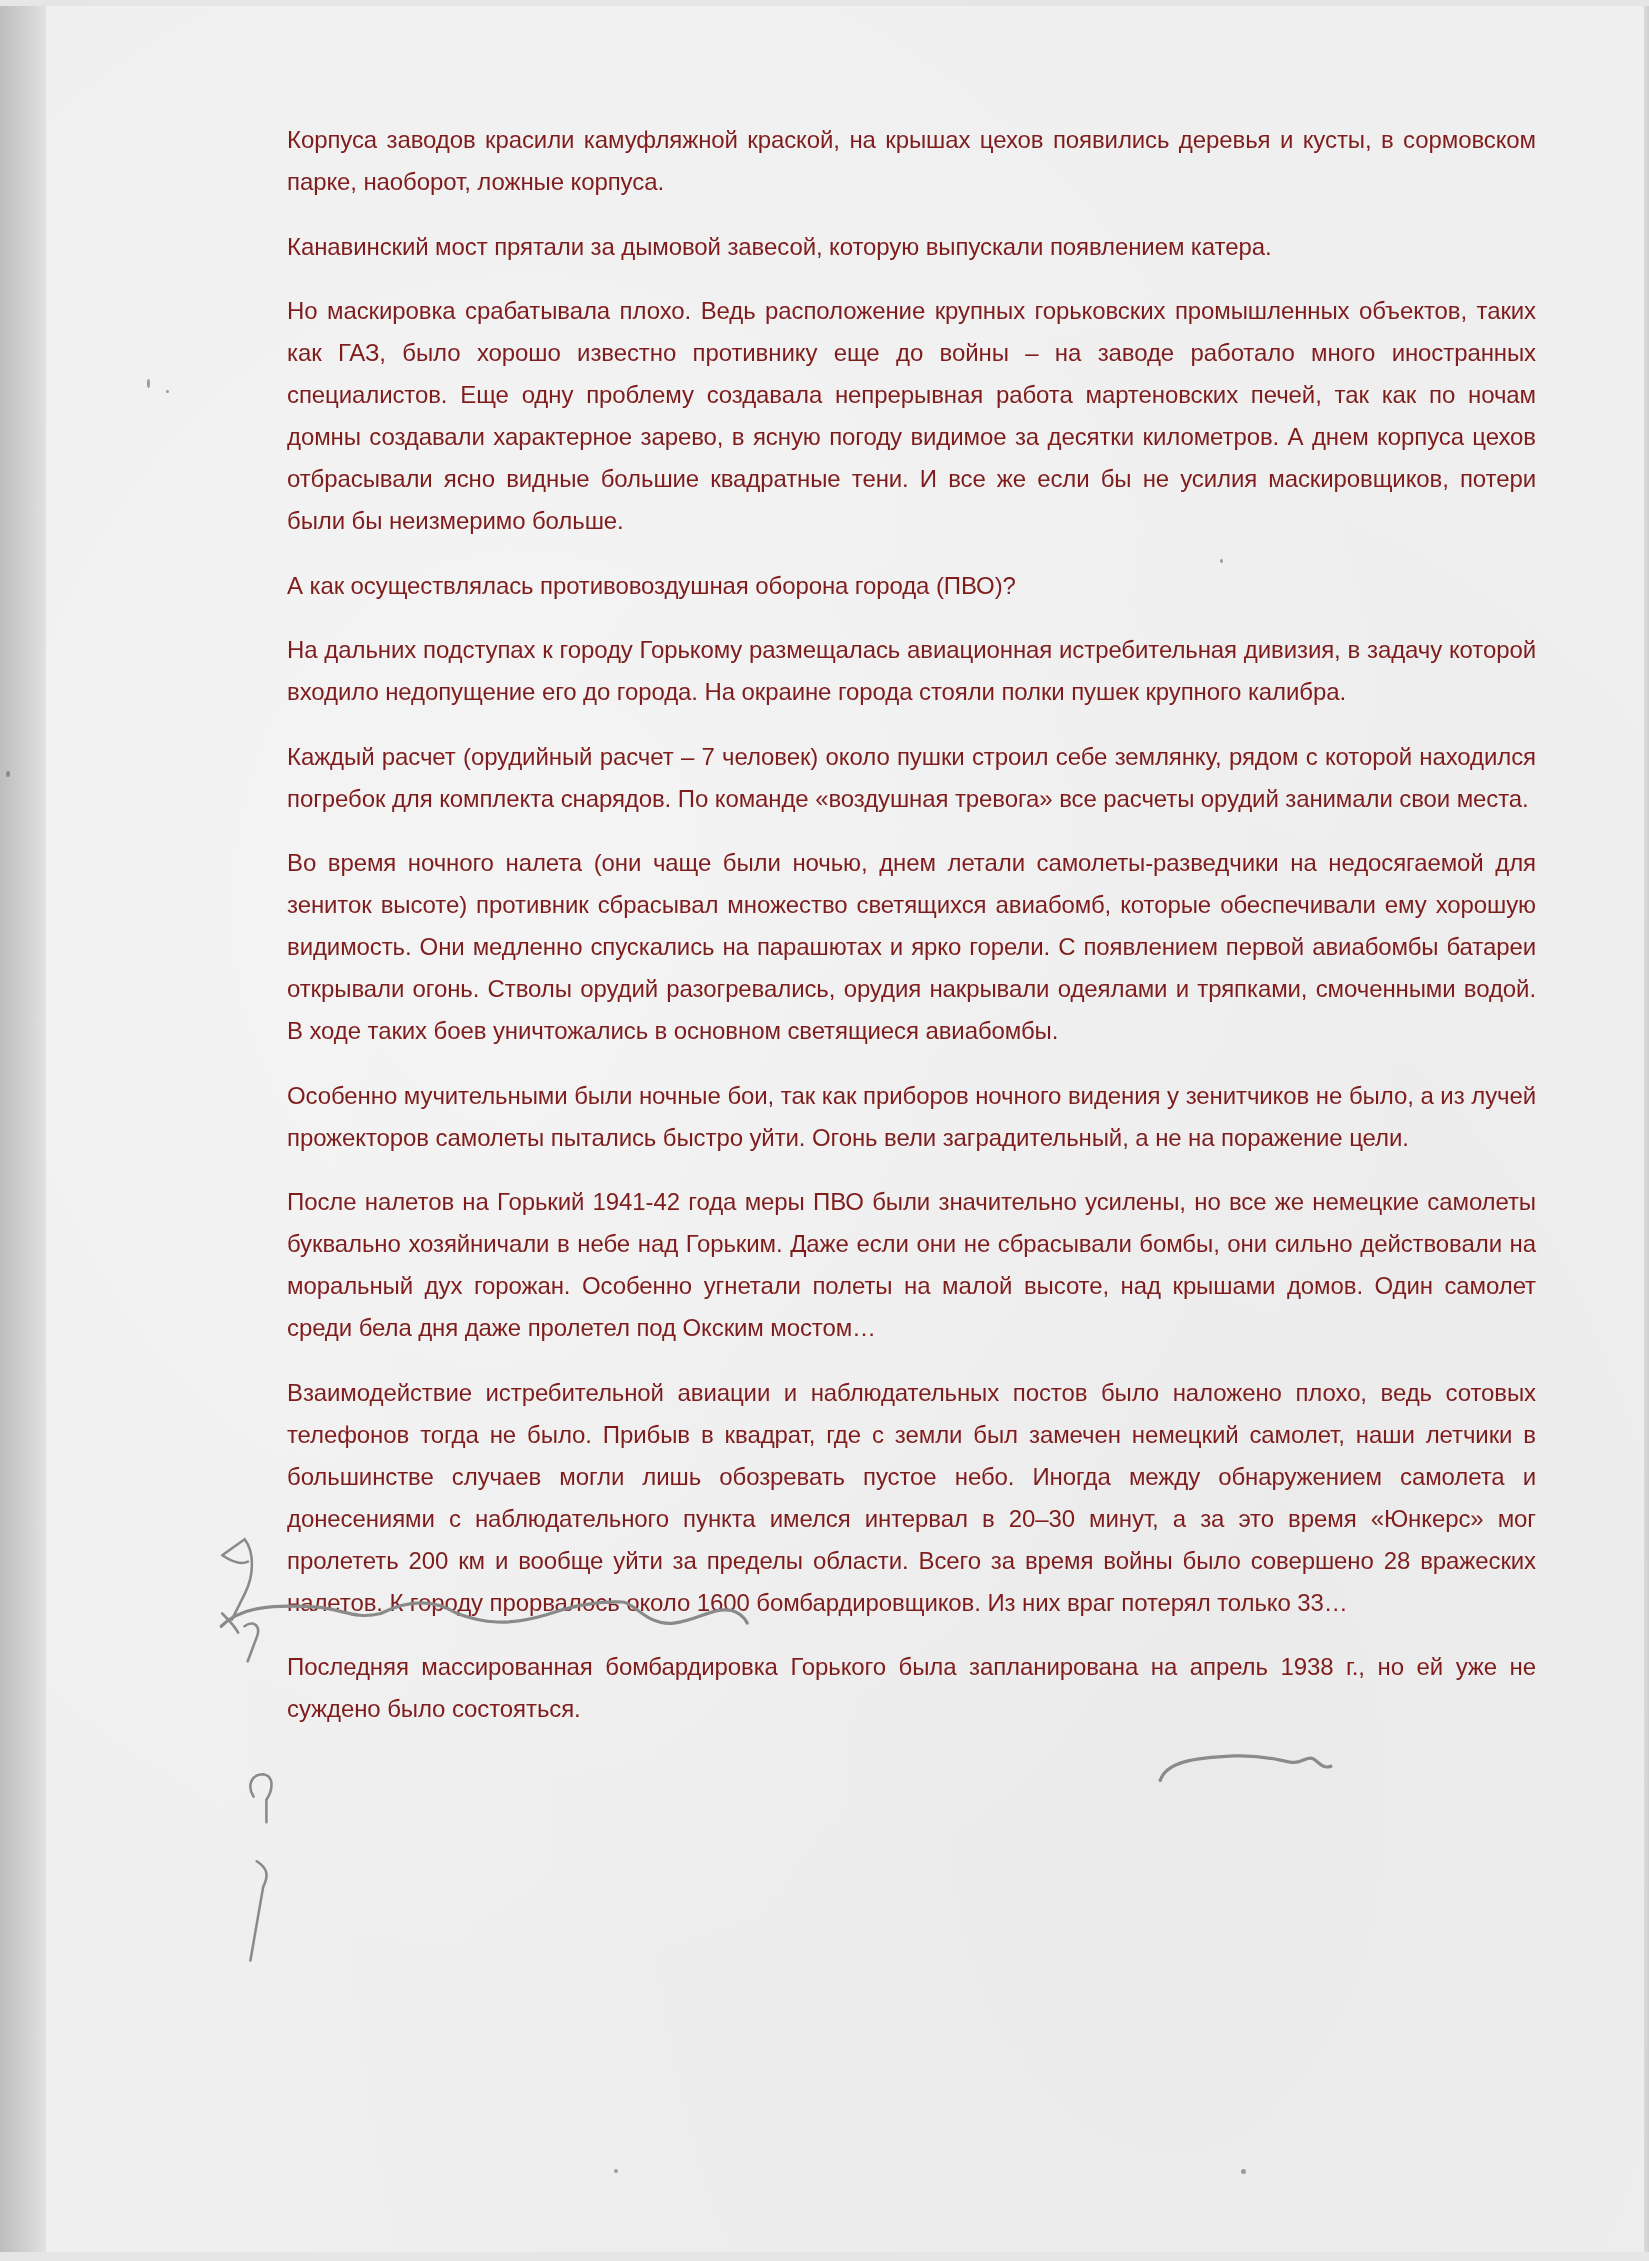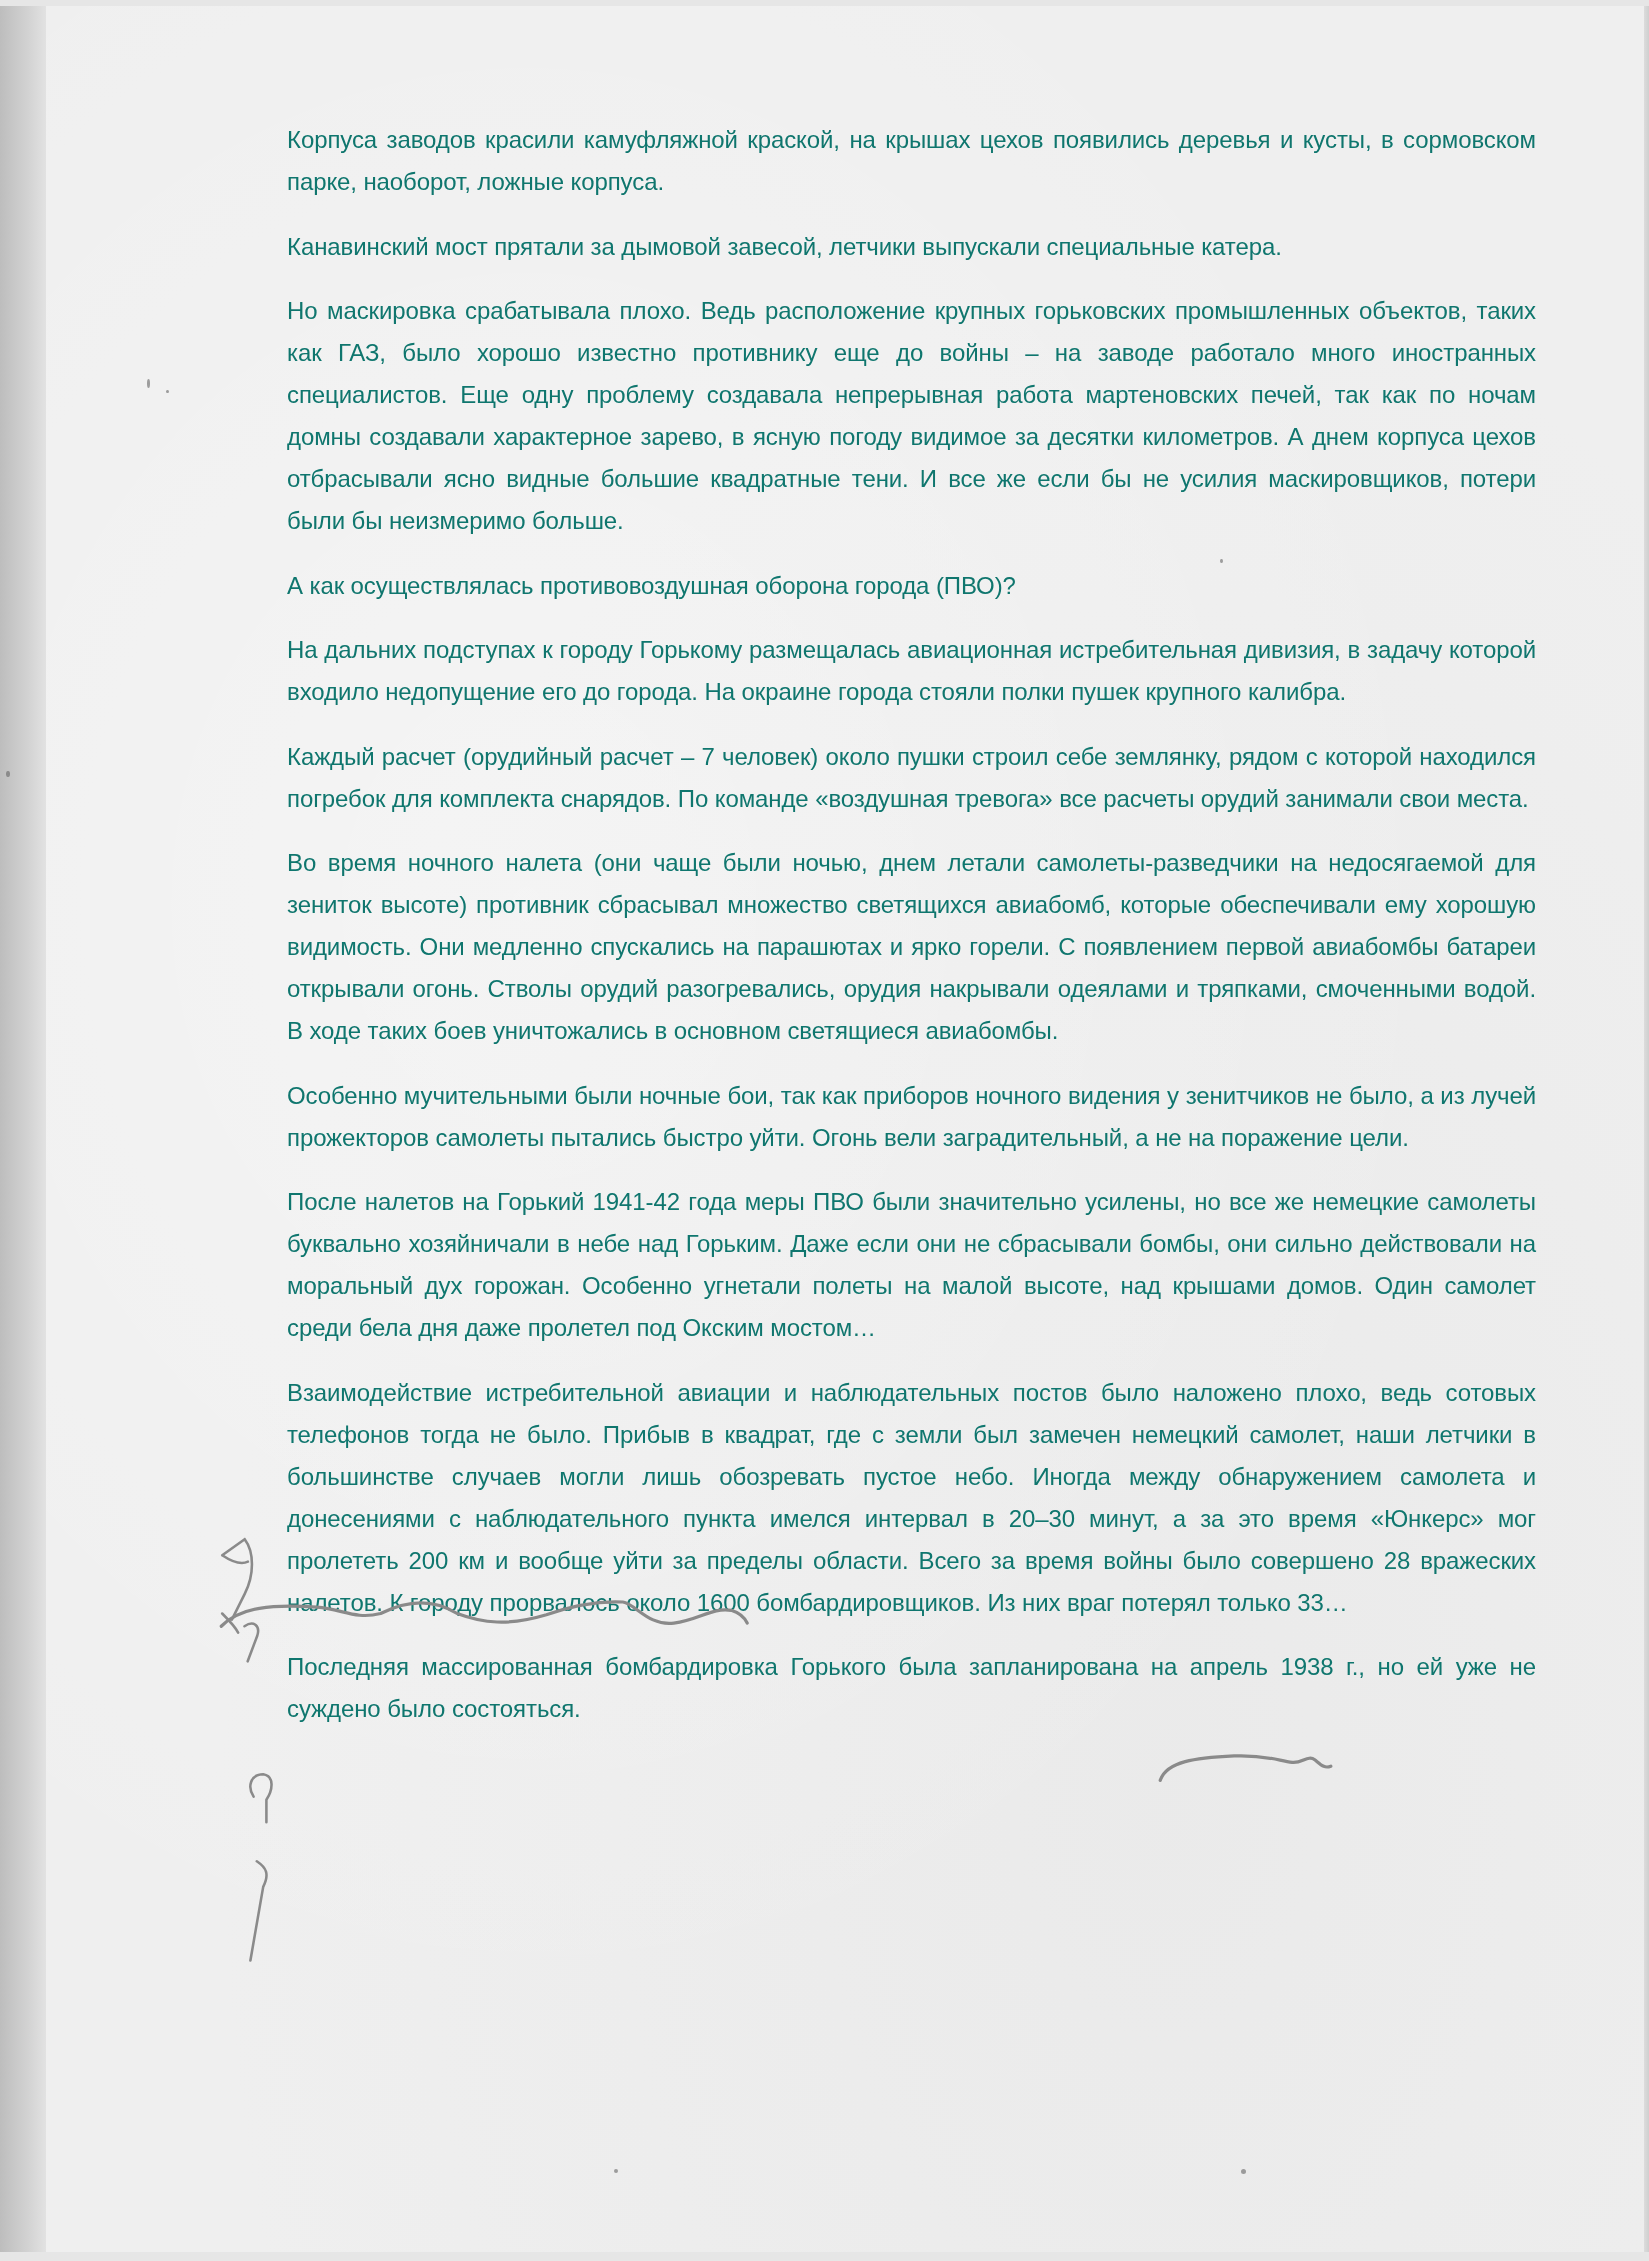--- a/index.html
+++ b/index.html
@@ -41,21 +41,21 @@
       background: linear-gradient(to right, #dcdcdc, #cfcfcf);
     }
     .content {
       position: absolute;
       left: 287px;
       top: 119px;
       width: 1249px;
       font-family: "Liberation Sans", "DejaVu Sans", sans-serif;
       font-size: 24px;
       line-height: 42px;
-      color: #0f766e;
+      color: #7f1d1d;
     }
     .content p {
       margin: 0 0 22.5px 0;
       text-align: justify;
       letter-spacing: -0.1px;
     }
     .content p.left {
       text-align: left;
     }
     .squiggle {
@@ -75,21 +75,21 @@
   </style>
 </head>
 <body>
 
 <div class="left-strip"></div>
 <div class="sheet"></div>
 <div class="right-edge"></div>
 
 <div class="content">
   <p>Корпуса заводов красили камуфляжной краской, на крышах цехов появились деревья и кусты, в сормовском парке, наоборот, ложные корпуса.</p>
-  <p class="left">Канавинский мост прятали за дымовой завесой, летчики выпускали специальные катера.</p>
+  <p class="left">Канавинский мост прятали за дымовой завесой, которую выпускали появлением катера.</p>
   <p>Но маскировка срабатывала плохо. Ведь расположение крупных горьковских промышленных объектов, таких как  ГАЗ, было хорошо известно противнику еще до войны – на заводе работало много иностранных специалистов. Еще одну проблему создавала непрерывная работа мартеновских печей, так как по ночам домны создавали характерное зарево, в ясную погоду видимое за десятки километров. А днем корпуса цехов отбрасывали ясно видные большие квадратные тени. И все же если бы не усилия маскировщиков, потери были бы неизмеримо больше.</p>
   <p class="left">А как осуществлялась противовоздушная оборона города (ПВО)?</p>
   <p>На дальних подступах к городу Горькому размещалась авиационная истребительная дивизия, в задачу которой входило недопущение его до города. На окраине города стояли полки пушек крупного калибра.</p>
   <p>Каждый расчет (орудийный расчет – 7 человек) около пушки строил себе землянку, рядом с которой находился погребок для комплекта снарядов. По команде «воздушная тревога» все расчеты орудий занимали свои места.</p>
   <p>Во время ночного налета (они чаще были ночью, днем летали самолеты-разведчики на недосягаемой для зениток высоте) противник сбрасывал множество светящихся авиабомб, которые обеспечивали ему хорошую видимость. Они медленно спускались на парашютах и ярко горели. С появлением первой авиабомбы батареи открывали огонь. Стволы орудий разогревались, орудия накрывали одеялами и тряпками, смоченными водой. В ходе таких боев уничтожались в основном светящиеся авиабомбы.</p>
   <p>Особенно мучительными были ночные бои, так как приборов ночного видения у зенитчиков не было, а из лучей прожекторов самолеты пытались быстро уйти. Огонь вели заградительный, а не на поражение цели.</p>
   <p>После налетов на Горький 1941-42 года меры ПВО были значительно усилены, но все же немецкие самолеты буквально хозяйничали  в небе над Горьким. Даже если они не сбрасывали бомбы, они сильно действовали на моральный дух горожан. Особенно угнетали полеты на малой высоте, над крышами домов. Один самолет среди бела дня даже пролетел под Окским мостом…</p>
   <p>Взаимодействие истребительной авиации и наблюдательных постов было наложено плохо, ведь сотовых телефонов тогда не было. Прибыв в квадрат, где с земли был замечен немецкий самолет, наши летчики в большинстве случаев могли лишь обозревать пустое небо. Иногда между обнаружением самолета и донесениями с наблюдательного пункта имелся интервал в 20–30 минут, а за это время «Юнкерс» мог пролететь 200 км и вообще уйти за пределы области. Всего за время войны было совершено 28 вражеских налетов. К городу прорвалось около 1600 бомбардировщиков. Из них враг потерял только 33…</p>
   <p>Последняя массированная бомбардировка Горького была запланирована на апрель 1938 г., но ей уже не суждено было состояться.</p>
 </div>

